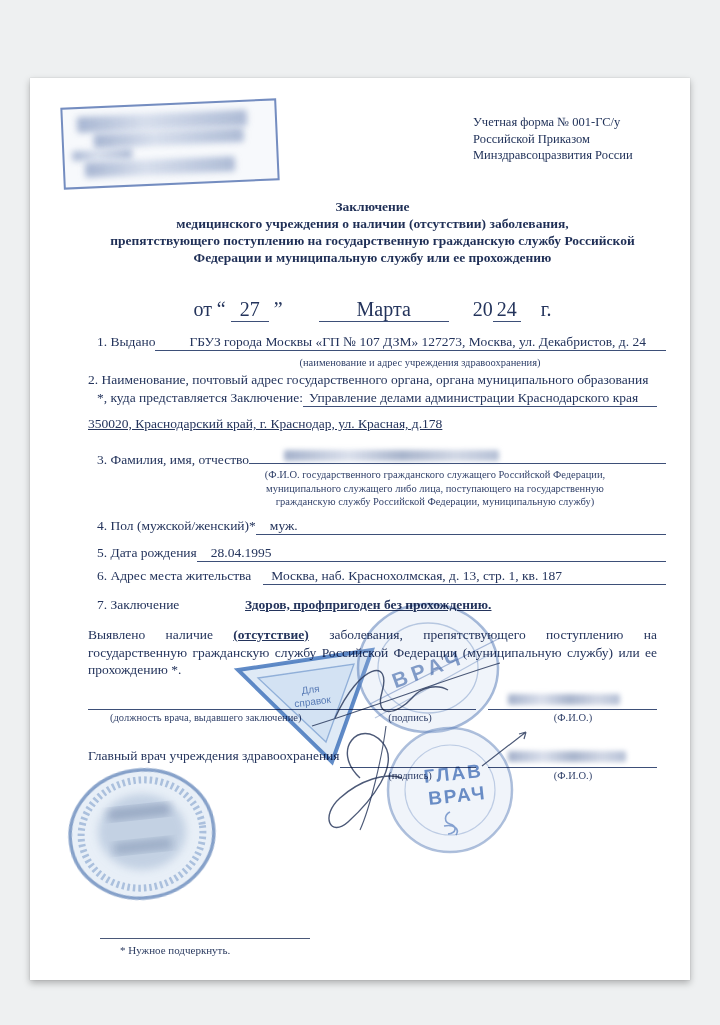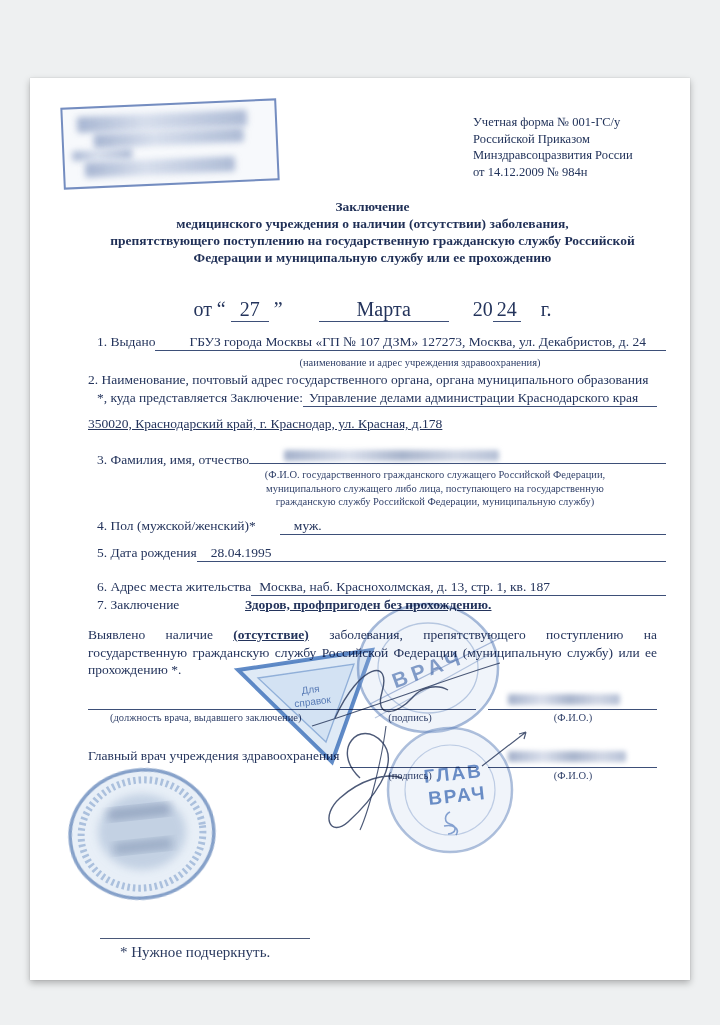--- a/index.html
+++ b/index.html
@@ -35,42 +35,41 @@
   }
   .rect-stamp{
     left:32px;top:25px;width:212px;height:78px;
     border:2px solid rgba(72,104,172,.75);
     transform:rotate(-2.5deg);
     background:rgba(210,222,240,.18);
   }
   .rect-stamp .smudge{position:absolute;background:
     linear-gradient(90deg, rgba(100,125,175,.55), rgba(140,160,200,.3) 40%, rgba(100,125,175,.5));
     filter:blur(3px);}
-  .footnote{font-size:15px;color:#2b3b60;}
+  .footnote{font-size:11px;color:#2b3b60;}
   .fn-rule{border-top:1px solid #4a5878;width:210px;height:0;}
   svg.stamps{position:absolute;left:0;top:0;mix-blend-mode:multiply;pointer-events:none;}
   svg text{font-family:"Liberation Sans", sans-serif;}
 </style>
 </head>
 <body>
 
 <div class="page">
 
   <div class="abs rect-stamp">
     <div class="smudge" style="left:14px;top:8px;width:170px;height:16px;"></div>
     <div class="smudge" style="left:30px;top:26px;width:150px;height:14px;"></div>
     <div class="smudge" style="left:8px;top:42px;width:60px;height:10px;"></div>
     <div class="smudge" style="left:20px;top:54px;width:150px;height:15px;"></div>
   </div>
 
   <div class="abs form-info" style="left:443px;top:36px;width:200px;">
     <div>Учетная форма № 001-ГС/у</div>
     <div>Российской Приказом</div>
     <div>Минздравсоцразвития России</div>
-    <div>от 14.12.2009 № 984н</div>
   </div>
 
   <div class="abs title content" style="top:120px;">
     <div>Заключение</div>
     <div>медицинского учреждения о наличии (отсутствии) заболевания,</div>
     <div>препятствующего поступлению на государственную гражданскую службу Российской</div>
     <div>Федерации и муниципальную службу или ее прохождению</div>
   </div>
 
   <div class="abs date-line content" style="top:220px;">
@@ -107,31 +106,31 @@
     <span class="ul-fill" style="position:relative;height:16px;">
       <span class="smudge abs" style="left:35px;top:3px;width:215px;height:11px;"></span>
     </span>
   </div>
   <div class="abs cap" style="left:180px;top:390px;width:450px;line-height:13.5px;">
     <div>(Ф.И.О. государственного гражданского служащего Российской Федерации,</div>
     <div>муниципального служащего либо лица, поступающего на государственную</div>
     <div>гражданскую службу Российской Федерации, муниципальную службу)</div>
   </div>
 
-  <div class="abs item content row" style="top:440px;gap:24px;">
+  <div class="abs item content row" style="top:440px;">
     <span class="lbl">4. Пол (мужской/женский)*</span>
     <span class="ul-fill">муж.</span>
   </div>
 
   <div class="abs item content row" style="top:467px;justify-content:space-between;">
     <span class="lbl">5. Дата рождения</span>
     <span class="ul-fill">28.04.1995</span>
   </div>
 
-  <div class="abs item content row" style="top:501px;">
+  <div class="abs item content row" style="top:490px;gap:12px;">
     <span class="lbl">6. Адрес места жительства</span>
     <span class="ul-fill" style="padding-left:8px;">Москва, наб. Краснохолмская, д. 13, стр. 1, кв. 187</span>
   </div>
 
   <div class="abs item content row" style="top:519px;">
     <span class="lbl" style="width:148px;">7. Заключение</span>
     <span class="bold-u">Здоров, профпригоден без прохождению.</span>
   </div>
 
   <div class="abs para content" style="top:548px;">

